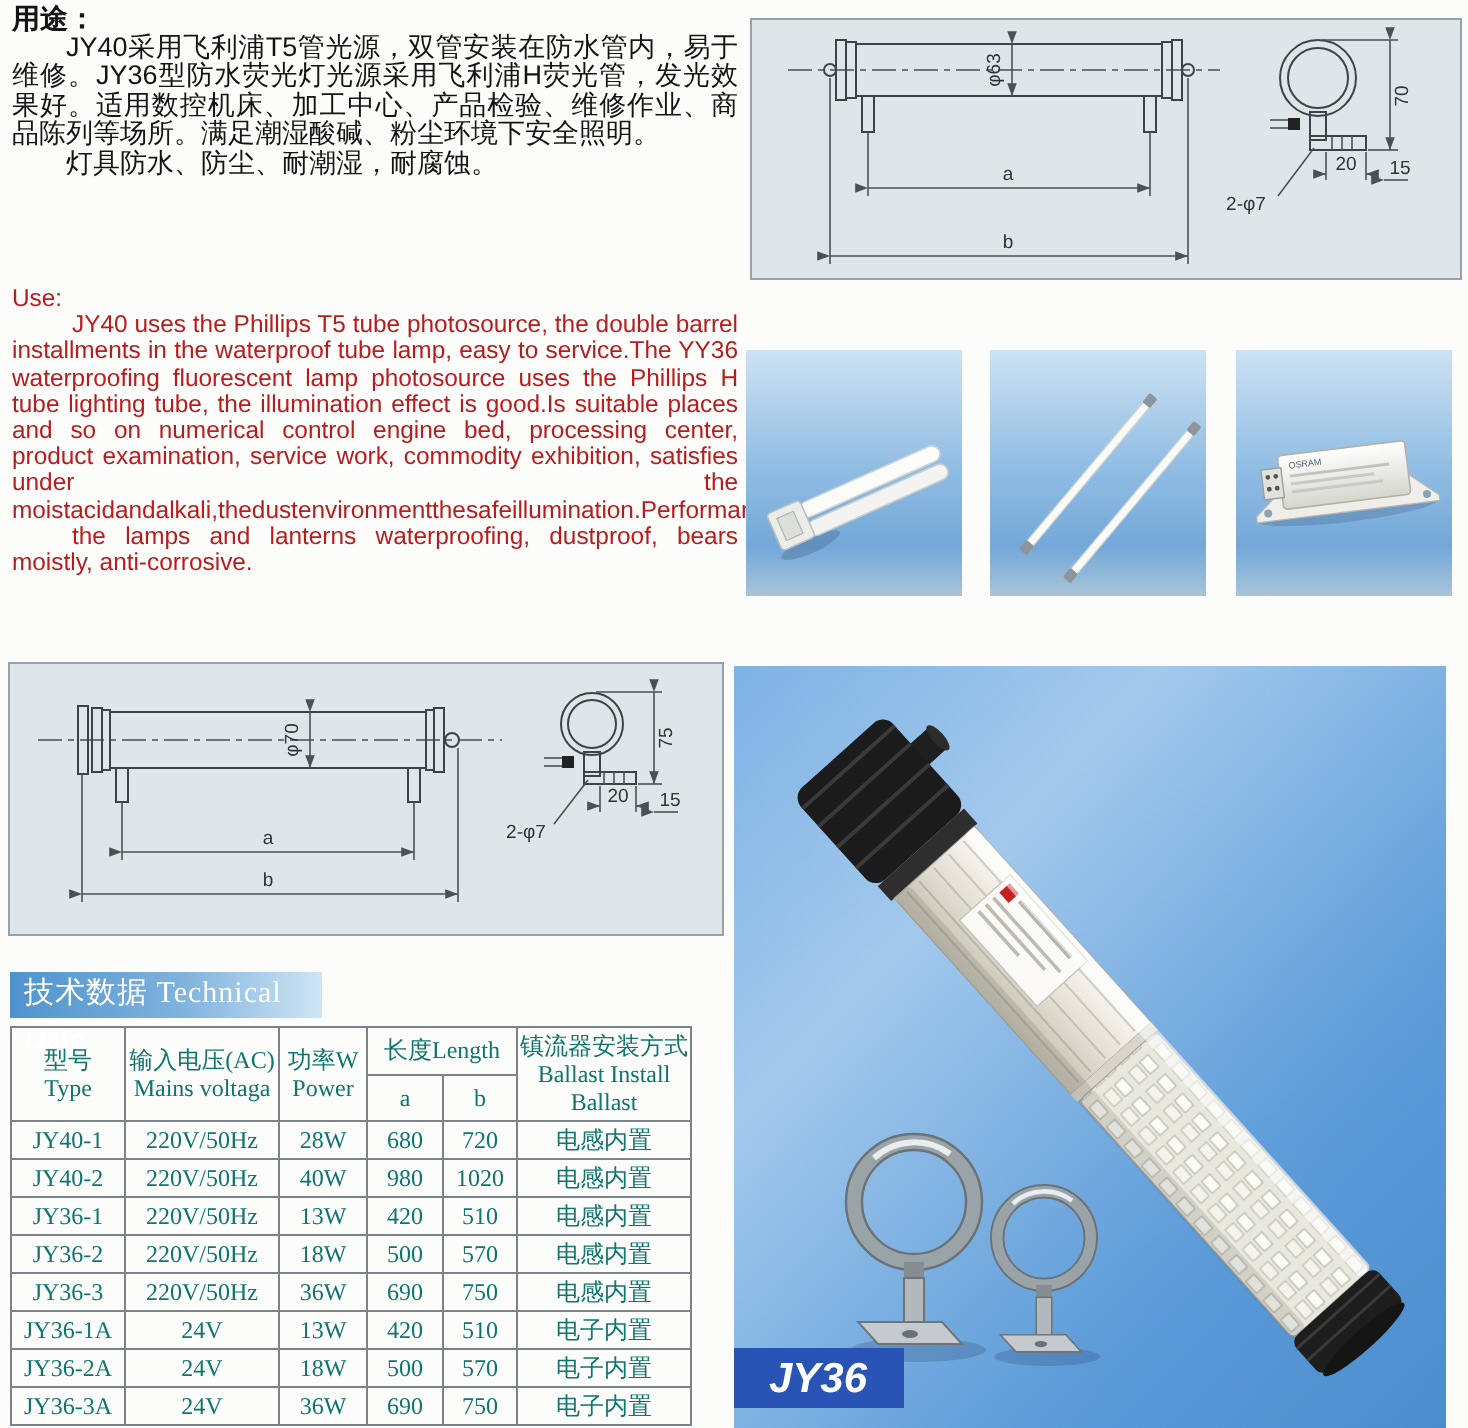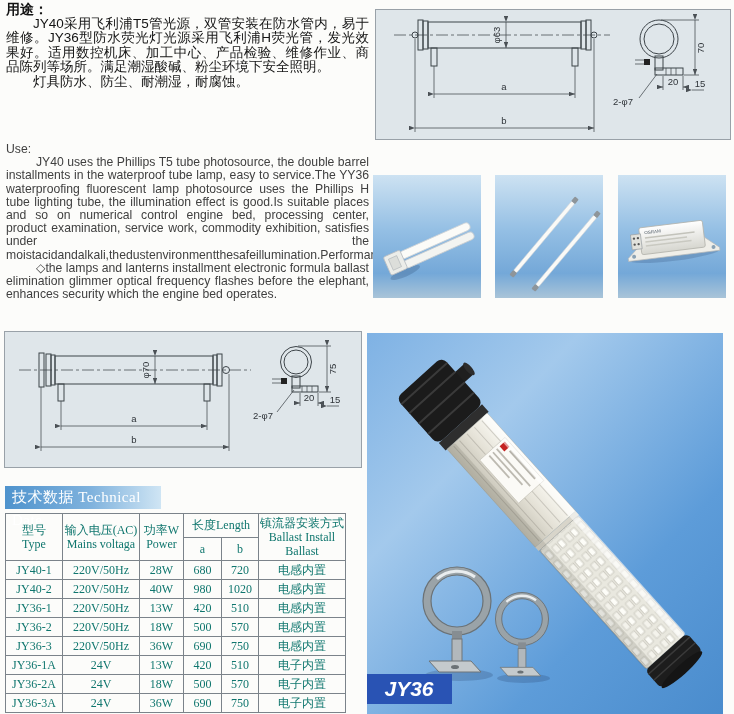--- a/index.html
+++ b/index.html
@@ -8,21 +8,21 @@
 
   
   .usage-section{position:absolute;left:6px;top:2px;width:363px;height:138px;
         font-size:13.5px;line-height:14.6px;color:#141414;}
   .usage-section .zh-head{font-weight:bold;font-size:14px;}
   .usage-section p{margin:0;text-align:justify;}
   .usage-section p.indent{text-indent:27px;}
 
   
   .english-section{position:absolute;left:6px;top:143px;width:363px;height:187px;
-        font-size:12.2px;line-height:13.2px;color:#404040;}
+        font-size:12.2px;line-height:13.2px;color:#b91c1c;}
   .english-section p{margin:0;text-align:justify;}
   .english-section p.indent{text-indent:30px;}
 
   
   .diagram-panel{position:absolute;background:#dfe6ea;border:1px solid #99a1a8;box-sizing:border-box;}
   .diagram-panel.top{left:375px;top:9px;width:356px;height:131px;}
   .diagram-panel.bottom{left:4px;top:331px;width:358px;height:137px;}
   .diagram-panel svg{display:block;width:100%;height:100%;}
   .dl{stroke:#4a5055;stroke-width:0.8;fill:none;}
   .ol{stroke:#3d4449;stroke-width:1;fill:none;}
@@ -58,21 +58,21 @@
 
   <div class="usage-section">
     <p class="zh-head">用途：</p>
     <p class="indent">JY40采用飞利浦T5管光源，双管安装在防水管内，易于维修。JY36型防水荧光灯光源采用飞利浦H荧光管，发光效果好。适用数控机床、加工中心、产品检验、维修作业、商品陈列等场所。满足潮湿酸碱、粉尘环境下安全照明。</p>
     <p class="indent">灯具防水、防尘、耐潮湿，耐腐蚀。</p>
   </div>
 
   <div class="english-section">
     <p>Use:</p>
     <p class="indent">JY40 uses the Phillips T5 tube photosource, the double barrel installments in the waterproof tube lamp, easy to service.The YY36 waterproofing fluorescent lamp photosource uses the Phillips H tube lighting tube, the illumination effect is good.Is suitable places and so on numerical control engine bed, processing center, product examination, service work, commodity exhibition, satisfies under the moistacidandalkali,thedustenvironmentthesafeillumination.Performance:</p>
-    <p class="indent">◇the lamps and lanterns installment electronic formula ballast elimination glimmer optical frequency flashes before the elephant, enhances security which the engine bed operates.</p>
+    <p class="indent">the lamps and lanterns waterproofing, dustproof, bears moistly, anti-corrosive.</p>
   </div>
 
   <div class="diagram-panel top">
     <svg viewBox="0 0 354 129">
       <defs>
         <marker id="arrA" markerWidth="9" markerHeight="6" refX="8" refY="3" orient="auto">
           <path d="M0,0 L8,3 L0,6 Z" fill="#4a5055"></path>
         </marker>
       </defs>
       <g>

